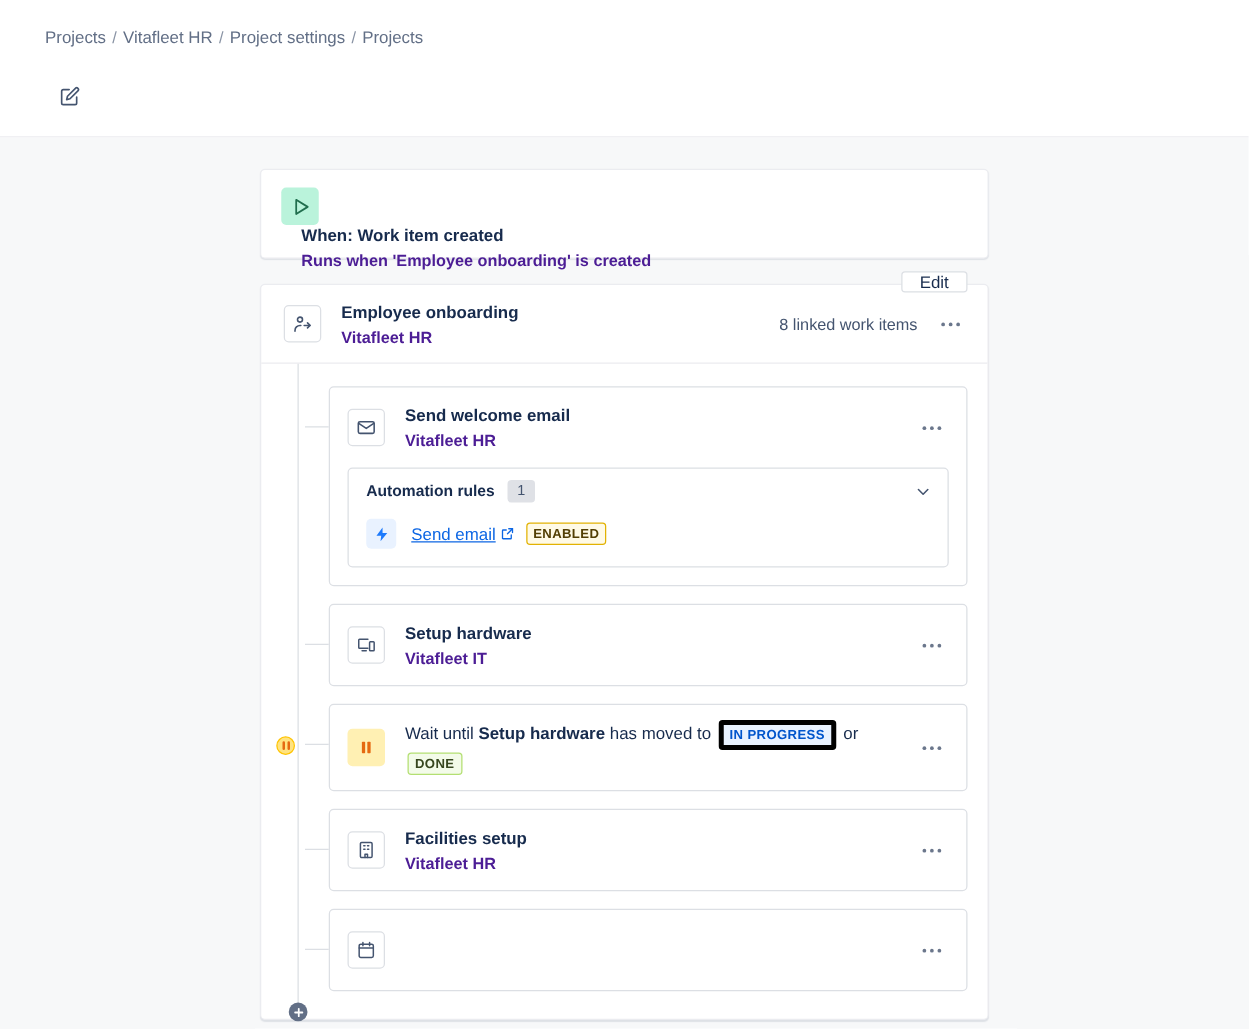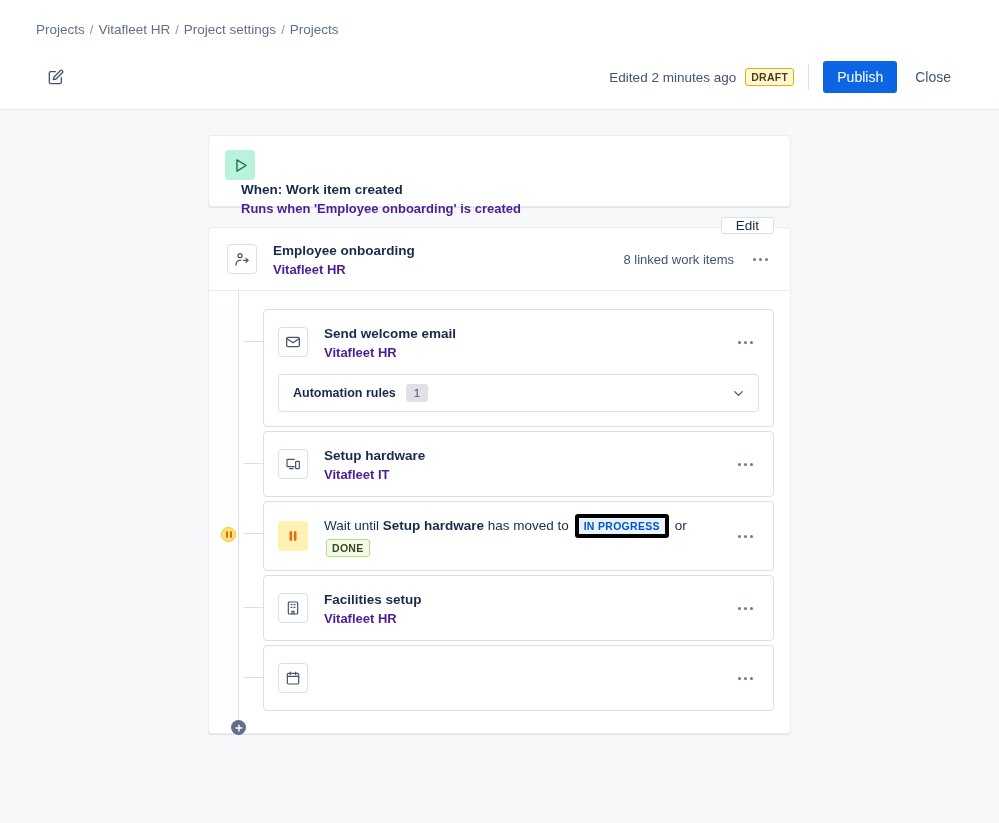--- a/index.html
+++ b/index.html
@@ -113,21 +113,21 @@
   }
   .dots i { width: 3px; height: 3px; border-radius: 50%; background: #6b778c; display: block; }
   .group-head .dots { margin-left: 12px; }
 
   .group-body { position: relative; border-top: 1px solid #ebecf0; padding: 18px 16px 22px 18px; }
   .rail {
     position: absolute; left: 29px; top: 0; bottom: 0; width: 1px;
     background: #dcdfe4;
   }
   .steps { position: relative; margin-left: 36px; }
-  .step { position: relative; margin-bottom: 4px; }
+  .step { position: relative; margin-bottom: 14px; }
   .step:last-child { margin-bottom: 0; }
   .step::before {
     content: ""; position: absolute; left: -19px; top: 32px;
     width: 19px; height: 1px; background: #dcdfe4;
   }
   .step-card { background: #ffffff; border: 1px solid #dcdfe4; border-radius: 4px; }
   .step-head { display: flex; align-items: center; padding: 12px 14px; min-height: 64px; }
   .step-head .dots { margin-left: auto; }
 
   
@@ -206,27 +206,20 @@
     </div>
 
     <div class="title-row">
       <span class="edit-title-icon">
         <svg width="16" height="16" viewBox="0 0 24 24" fill="none" stroke="currentColor" stroke-width="2" stroke-linecap="round" stroke-linejoin="round">
           <path d="M11 4H4a2 2 0 0 0-2 2v14a2 2 0 0 0 2 2h14a2 2 0 0 0 2-2v-7"></path>
           <path d="M18.5 2.5a2.12 2.12 0 0 1 3 3L12 15l-4 1 1-4 9.5-9.5z"></path>
         </svg>
       </span>
 
-      <div class="header-right">
-        <span class="edited-text">Edited 2 minutes ago</span>
-        <span class="badge badge-draft">DRAFT</span>
-        <span class="vdiv"></span>
-        <button class="btn-publish">Publish</button>
-        <button class="btn-close">Close</button>
-      </div>
     </div>
   </div>
 
   <div class="canvas">
     <div class="col">
 
       <div class="card trigger-card">
         <span class="icon-box green">
           <svg width="17" height="17" viewBox="0 0 24 24" fill="none" stroke="currentColor" stroke-width="2" stroke-linejoin="round">
             <polygon points="7,4 20,12 7,20"></polygon>
@@ -290,20 +283,36 @@
                 <div class="auto-panel">
                   <div class="auto-head">
                     <span class="auto-label">Automation rules</span>
                     <span class="count-pill">1</span>
                     <span class="chevron">
                       <svg width="15" height="15" viewBox="0 0 24 24" fill="none" stroke="currentColor" stroke-width="2" stroke-linecap="round" stroke-linejoin="round">
                         <polyline points="6,9 12,15 18,9"></polyline>
                       </svg>
                     </span>
                   </div>
+                  <div class="auto-row">
+                    <span class="bolt-box">
+                      <svg width="13" height="13" viewBox="0 0 24 24" fill="currentColor">
+                        <polygon points="13,2 4,14 11,14 10,22 20,10 13,10"></polygon>
+                      </svg>
+                    </span>
+                    <span class="rule-link">Send email</span>
+                    <span class="ext-icon">
+                      <svg width="12" height="12" viewBox="0 0 24 24" fill="none" stroke="currentColor" stroke-width="2.1" stroke-linecap="round" stroke-linejoin="round">
+                        <path d="M14 4h6v6"></path>
+                          <path d="M20 4l-8 8"></path>
+                        <path d="M18 14v5a1 1 0 0 1-1 1H5a1 1 0 0 1-1-1V7a1 1 0 0 1 1-1h5"></path>
+                      </svg>
+                    </span>
+                    <span class="badge badge-enabled">ENABLED</span>
+                  </div>
                 </div>
               </div>
             </div>
 
             <div class="step">
               <div class="step-card">
                 <div class="step-head">
                   <span class="icon-box bordered">
                     <svg width="16" height="16" viewBox="0 0 24 24" fill="none" stroke="currentColor" stroke-width="1.8" stroke-linecap="round" stroke-linejoin="round">
                       <path d="M14 16H4a1 1 0 0 1-1-1V6a1 1 0 0 1 1-1h10"></path>

